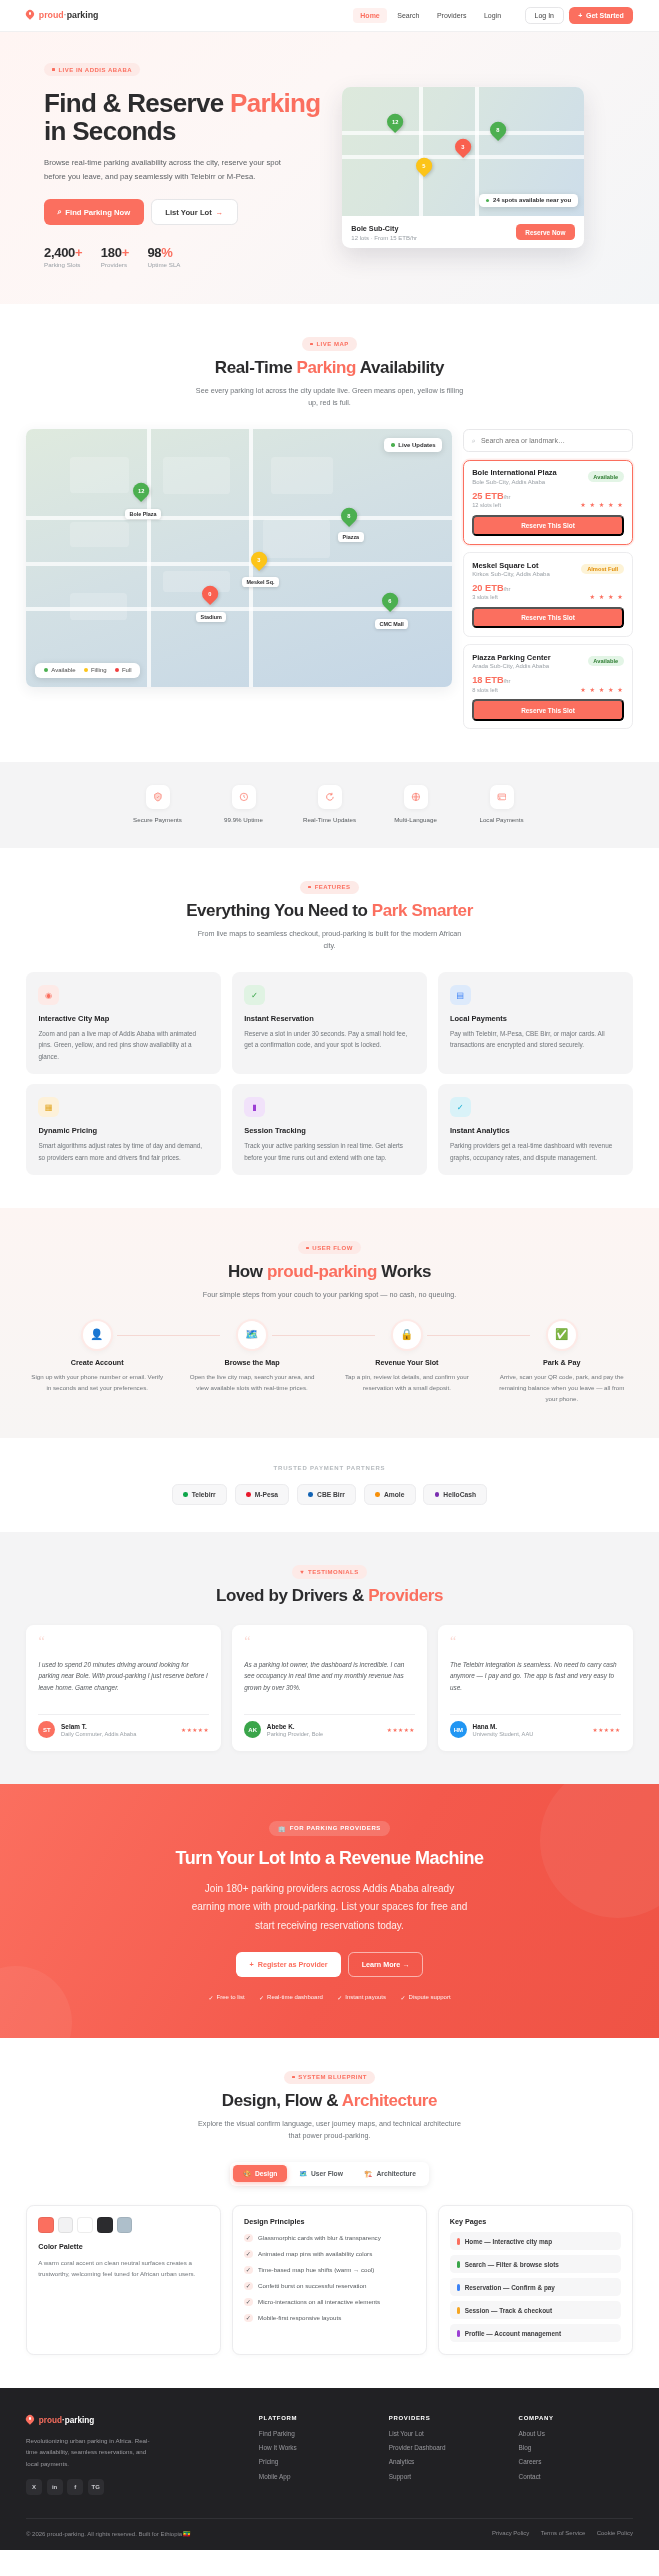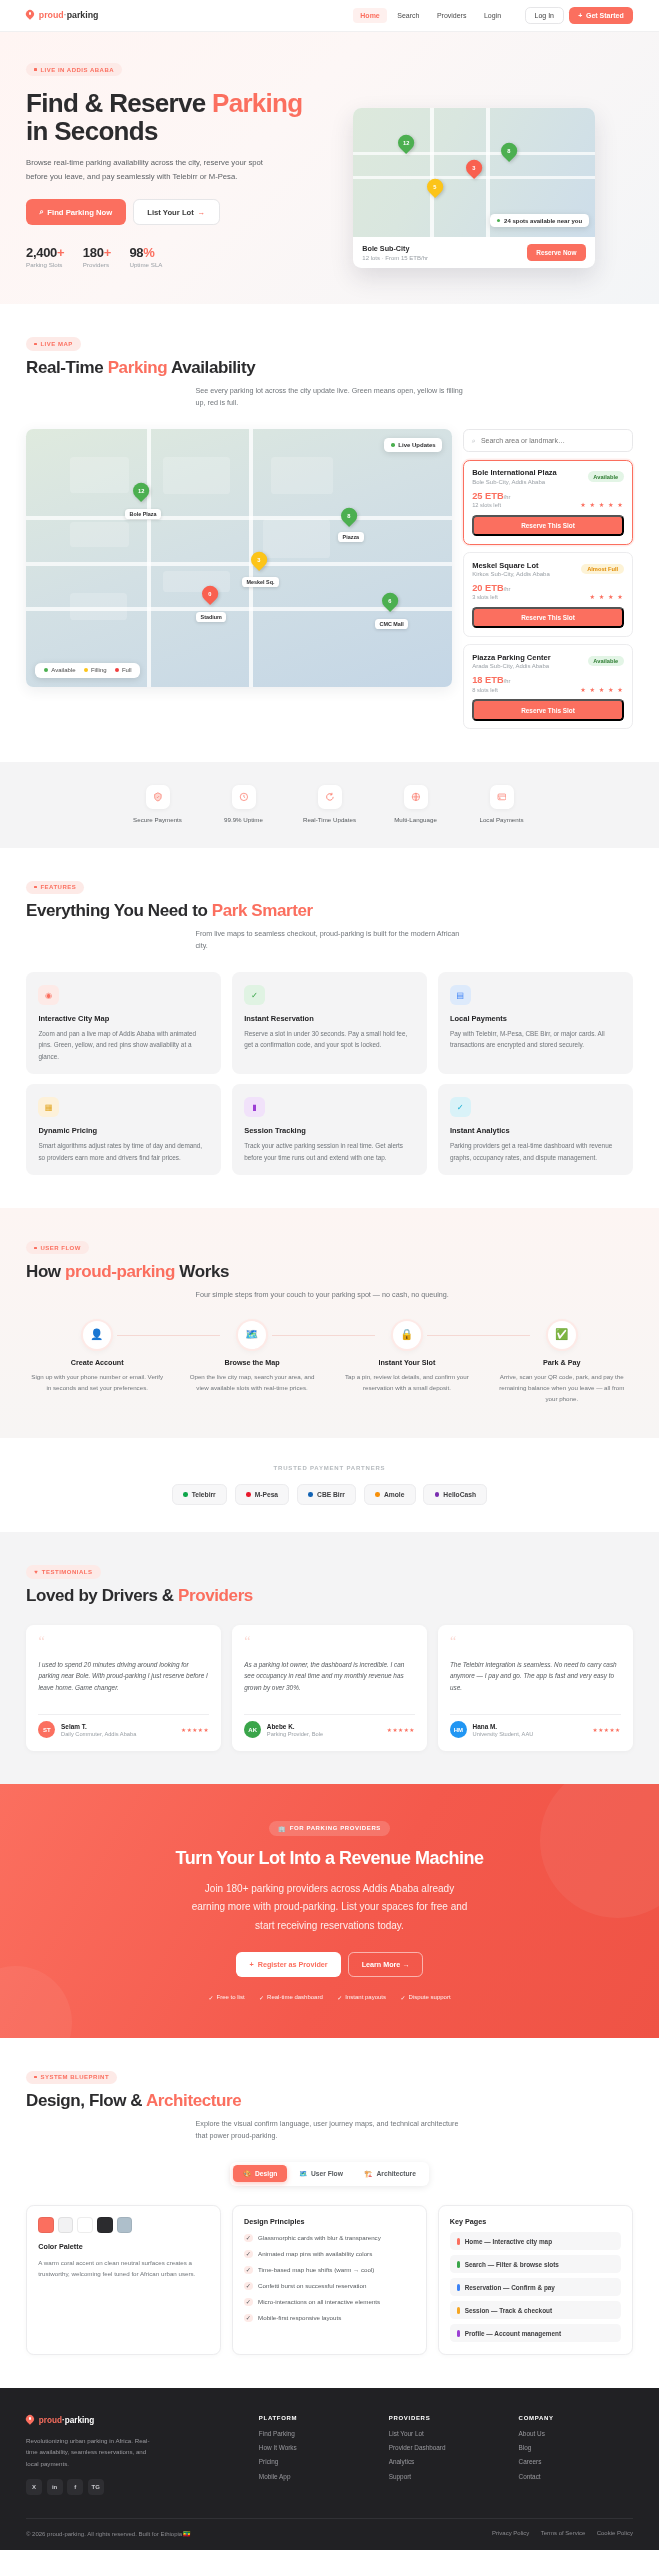--- a/index.html
+++ b/index.html
@@ -16,21 +16,21 @@
   .brand-txt span.dot{color:#9aa0a6;font-weight:700}
   .nav-links{margin-left:auto;display:flex;align-items:center;gap:3.1px}
   .nav-links a{font-size:7px;color:#4a4a4a;text-decoration:none;padding:3.6px 7.2px;border-radius:4.1px}
   .nav-links a.active{color:#fb6f5f;background:#fef0ee;font-weight:700}
   .nav-actions{display:flex;align-items:center;gap:5.2px;margin-left:13.4px}
   .btn{display:inline-flex;align-items:center;justify-content:center;gap:3.6px;border-radius:5.2px;font-size:7px;cursor:pointer;border:none;font-weight:700;font-family:inherit}
   .btn-ghost{background:#fff;border:0.5px solid #e6e6e8;color:#3c3c3c;padding:4.1px 8.8px;font-weight:400}
   .btn-primary{background:#fb6f5f;color:#fff;padding:4.6px 9.3px}
 
   
-  .hero{background:linear-gradient(135deg,#fff5f3 0%,#fdf7f6 40%,#f3f5f7 100%);padding:31px 26px 36px;display:flex;gap:38px;align-items:flex-end}
+  .hero{background:linear-gradient(135deg,#fff5f3 0%,#fdf7f6 40%,#f3f5f7 100%);padding:31px 44px 36px;display:flex;gap:9px;align-items:center}
   .hero-left{width:289px}
   .pill{display:inline-flex;align-items:center;gap:3.6px;background:#fdeae7;color:#fb6f5f;font-size:6px;font-weight:700;letter-spacing:0.5px;padding:3.6px 8.2px;border-radius:10.3px}
   .pill .sq{width:2.6px;height:2.6px;background:#fb6f5f;border-radius:0.5px}
   h1{font-size:26px;line-height:1.08;letter-spacing:-0.7px;margin:12.4px 0 0;color:#2c2c2e;font-weight:700}
   h1 em{font-style:normal;color:#fb6f5f}
   .hero-sub{font-size:7.7px;line-height:1.75;color:#5d6165;margin-top:11.3px;max-width:252px}
   .hero-btns{display:flex;gap:7.2px;margin-top:16.5px}
   .btn-lg{padding:7.2px 13.4px;font-size:7.7px;border-radius:6.2px}
   .hero-stats{display:flex;gap:18.5px;margin-top:20.6px}
   .stat-n{font-size:13px;font-weight:700;color:#2c2c2e;letter-spacing:-0.3px}
@@ -48,21 +48,21 @@
   .mk.g{background:#4caf50}.mk.y{background:#fcc419}.mk.r{background:#f9604f}
   .chipf{position:absolute;background:#fff;border-radius:4.6px;padding:3.6px 6.7px;font-size:6px;font-weight:700;color:#2f2f31;box-shadow:0 1.5px 6.2px rgba(0,0,0,.13);display:flex;align-items:center;gap:3.6px}
   .gdot{width:3.6px;height:3.6px;border-radius:50%;background:#4caf50}
   .card-foot{display:flex;align-items:center;padding:7.7px 9.3px}
   .cf-t{font-size:7.2px;font-weight:700;color:#2c2c2e}
   .cf-s{font-size:6px;color:#9aa0a6;margin-top:1.5px}
   .btn-res{margin-left:auto;background:#fb6f5f;color:#fff;padding:4.6px 9.3px;border-radius:4.6px;font-size:6.4px;font-weight:700}
 
   
   .sec{padding:33px 26px}
-  .sec-head{margin-bottom:19.6px}
+  .sec-head{text-align:center;margin-bottom:19.6px}
   .sec-head h2{font-size:17px;letter-spacing:-0.4px;color:#2c2c2e;margin-top:7.2px;font-weight:700}
   .sec-head h2 em{font-style:normal;color:#fb6f5f}
   .sec-head p{font-size:7.2px;color:#70757a;margin:7.2px auto 0;max-width:268px;line-height:1.7}
 
   
   .live{display:flex;gap:11.3px}
   .live-map{flex:1;border-radius:7.2px;height:258px;position:relative;overflow:hidden;background:linear-gradient(160deg,#dfeade 0%,#d3e0e4 45%,#c4d6e6 100%);box-shadow:0 3.1px 12.4px rgba(40,50,70,.08)}
   .blk{position:absolute;background:rgba(255,255,255,.2);border-radius:3.6px}
   .mklbl{position:absolute;background:#fff;border-radius:3.6px;padding:2.1px 4.6px;font-size:5.4px;font-weight:700;color:#2f2f31;box-shadow:0 1px 3.6px rgba(0,0,0,.14);white-space:nowrap}
   .legend{position:absolute;left:9.3px;bottom:9.3px;background:#fff;border-radius:5.7px;padding:4.6px 8.8px;display:flex;gap:8.2px;box-shadow:0 1.5px 6.2px rgba(0,0,0,.13)}
@@ -513,21 +513,21 @@
           <span>🗺️</span>
         </div>
         <h4>Browse the Map</h4>
         <p>Open the live city map, search your area, and view available slots with real-time prices.</p>
       </div>
     <div class="step">
         <div class="line"></div>
         <div class="step-ic">
           <span>🔒</span>
         </div>
-        <h4>Instant Your Slot</h4>
+        <h4>Revenue Your Slot</h4>
         <p>Tap a pin, review lot details, and confirm your reservation with a small deposit.</p>
       </div>
     <div class="step">
         <div class="step-ic">
           <span>✅</span>
         </div>
         <h4>Park &amp; Pay</h4>
         <p>Arrive, scan your QR code, park, and pay the remaining balance when you leave — all from your phone.</p>
       </div>
   </div>

